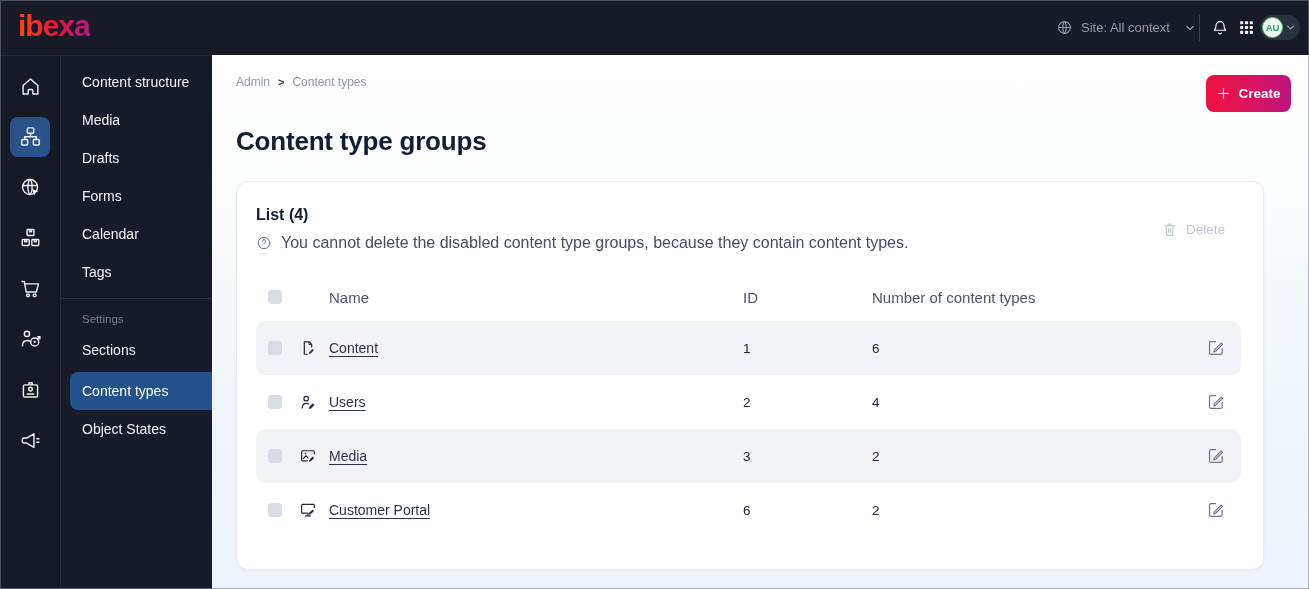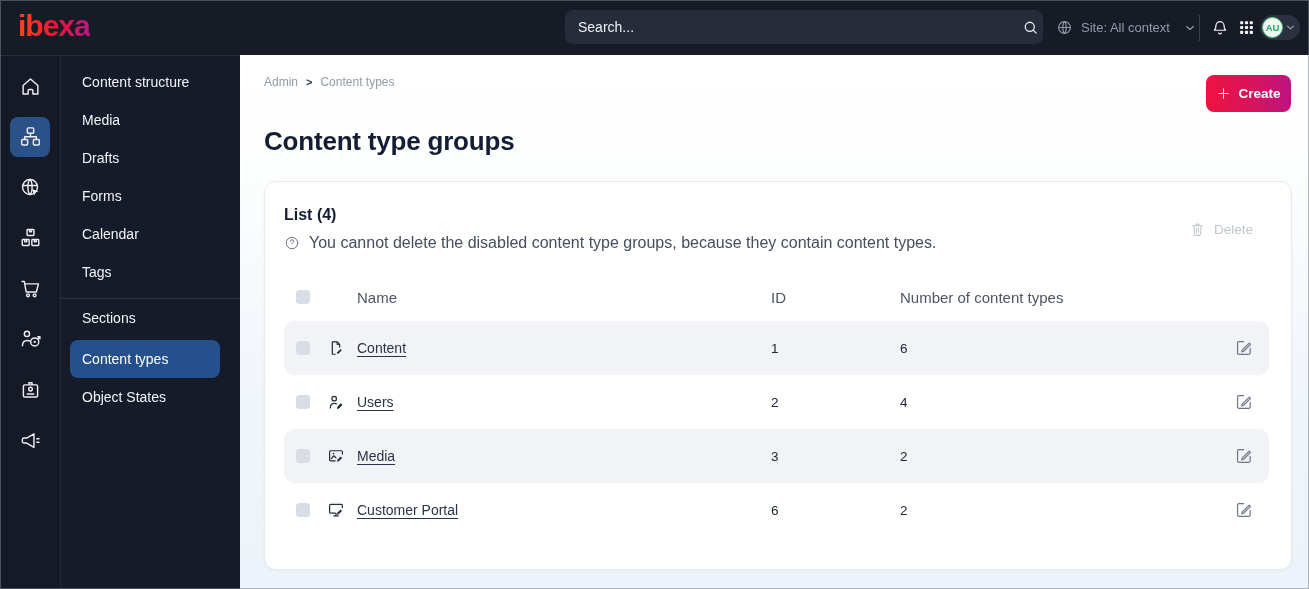--- a/index.html
+++ b/index.html
@@ -29,21 +29,21 @@
 
   
   .shell { position:absolute; top:55px; left:0; width:1309px; height:534px; display:flex; }
 
   .rail { width:60px; background:#151a26; border-top:1px solid #262c3a; display:flex; flex-direction:column;
           align-items:center; padding-top:10px; gap:10.6px; flex:none; }
   .rail-btn { width:40px; height:40px; border:none; background:transparent; border-radius:8px; color:#eceef1;
           display:flex; align-items:center; justify-content:center; cursor:pointer; flex:none; }
   .rail-btn.active { background:#2b5189; }
 
-  .panel { width:180px; background:#161b29; border-top:1px solid #262c3a; border-left:1px solid #232937;
+  .panel { width:152px; background:#161b29; border-top:1px solid #262c3a; border-left:1px solid #232937;
           padding-top:7px; flex:none; }
   .menu-item { height:38px; display:flex; align-items:center; padding-left:21px; color:#f2f3f6; font-size:14px;
           cursor:pointer; }
   .menu-item.active { margin-top:3px; margin-left:9px; width:150px; padding-left:12px; background:#24508c; border-radius:8px;
           color:#fff; }
   .panel-divider { height:1px; background:#2c3140; margin:7px 0 0 0; }
   .panel-label { padding:14px 0 6px 21px; color:#767e8f; font-size:11.5px; }
 
   
   .main { flex:1; position:relative; background:linear-gradient(180deg,#ffffff 0%,#fdfefe 20%,#f0f5fb 65%,#edf3fa 100%);padding-left:11px; }
@@ -81,29 +81,20 @@
   .head .h-label { font-size:15px; color:#4c5665; }
 
   svg { display:block; }
 </style>
 </head>
 <body>
 
 <header class="topbar">
   <div class="logo">ibexa</div>
 
-  <div class="search-wrap">
-    <input type="text" placeholder="Search..." style="">
-    <span style="color:#eef0f3">
-      <svg width="17" height="17" viewBox="0 0 24 24" fill="none" stroke="currentColor" stroke-width="1.8" stroke-linecap="round">
-        <circle cx="11" cy="11" r="6.4"></circle>
-          <path d="M15.7 15.7 20 20"></path>
-      </svg>
-    </span>
-  </div>
 
     <div class="site-ctx">
     <span>
       <svg width="17" height="17" viewBox="0 0 24 24" fill="none" stroke="currentColor" stroke-width="1.6" stroke-linecap="round">
         <circle cx="12" cy="12" r="8.3"></circle>
           <path d="M12 3.7c-3.1 2.3-3.1 14.3 0 16.6M12 3.7c3.1 2.3 3.1 14.3 0 16.6M4 12h16"></path>
       </svg>
     </span>
     <span>Site: All context</span>
     <span style="margin-left:6px">
@@ -230,20 +221,21 @@
   </nav>
 
   <nav class="panel">
     <div class="menu-item">Content structure</div>
     <div class="menu-item">Media</div>
     <div class="menu-item">Drafts</div>
     <div class="menu-item">Forms</div>
     <div class="menu-item">Calendar</div>
     <div class="menu-item">Tags</div>
     <div class="panel-divider"></div>
+    <div class="panel-label">Settings</div>
     <div class="menu-item">Sections</div>
     <div class="menu-item active">Content types</div>
     <div class="menu-item">Object States</div>
   </nav>
 
   <main class="main">
     <div class="breadcrumb">
       <span class="crumb">Admin</span>
       <span class="sep">&gt;</span>
       <span class="crumb">Content types</span>

